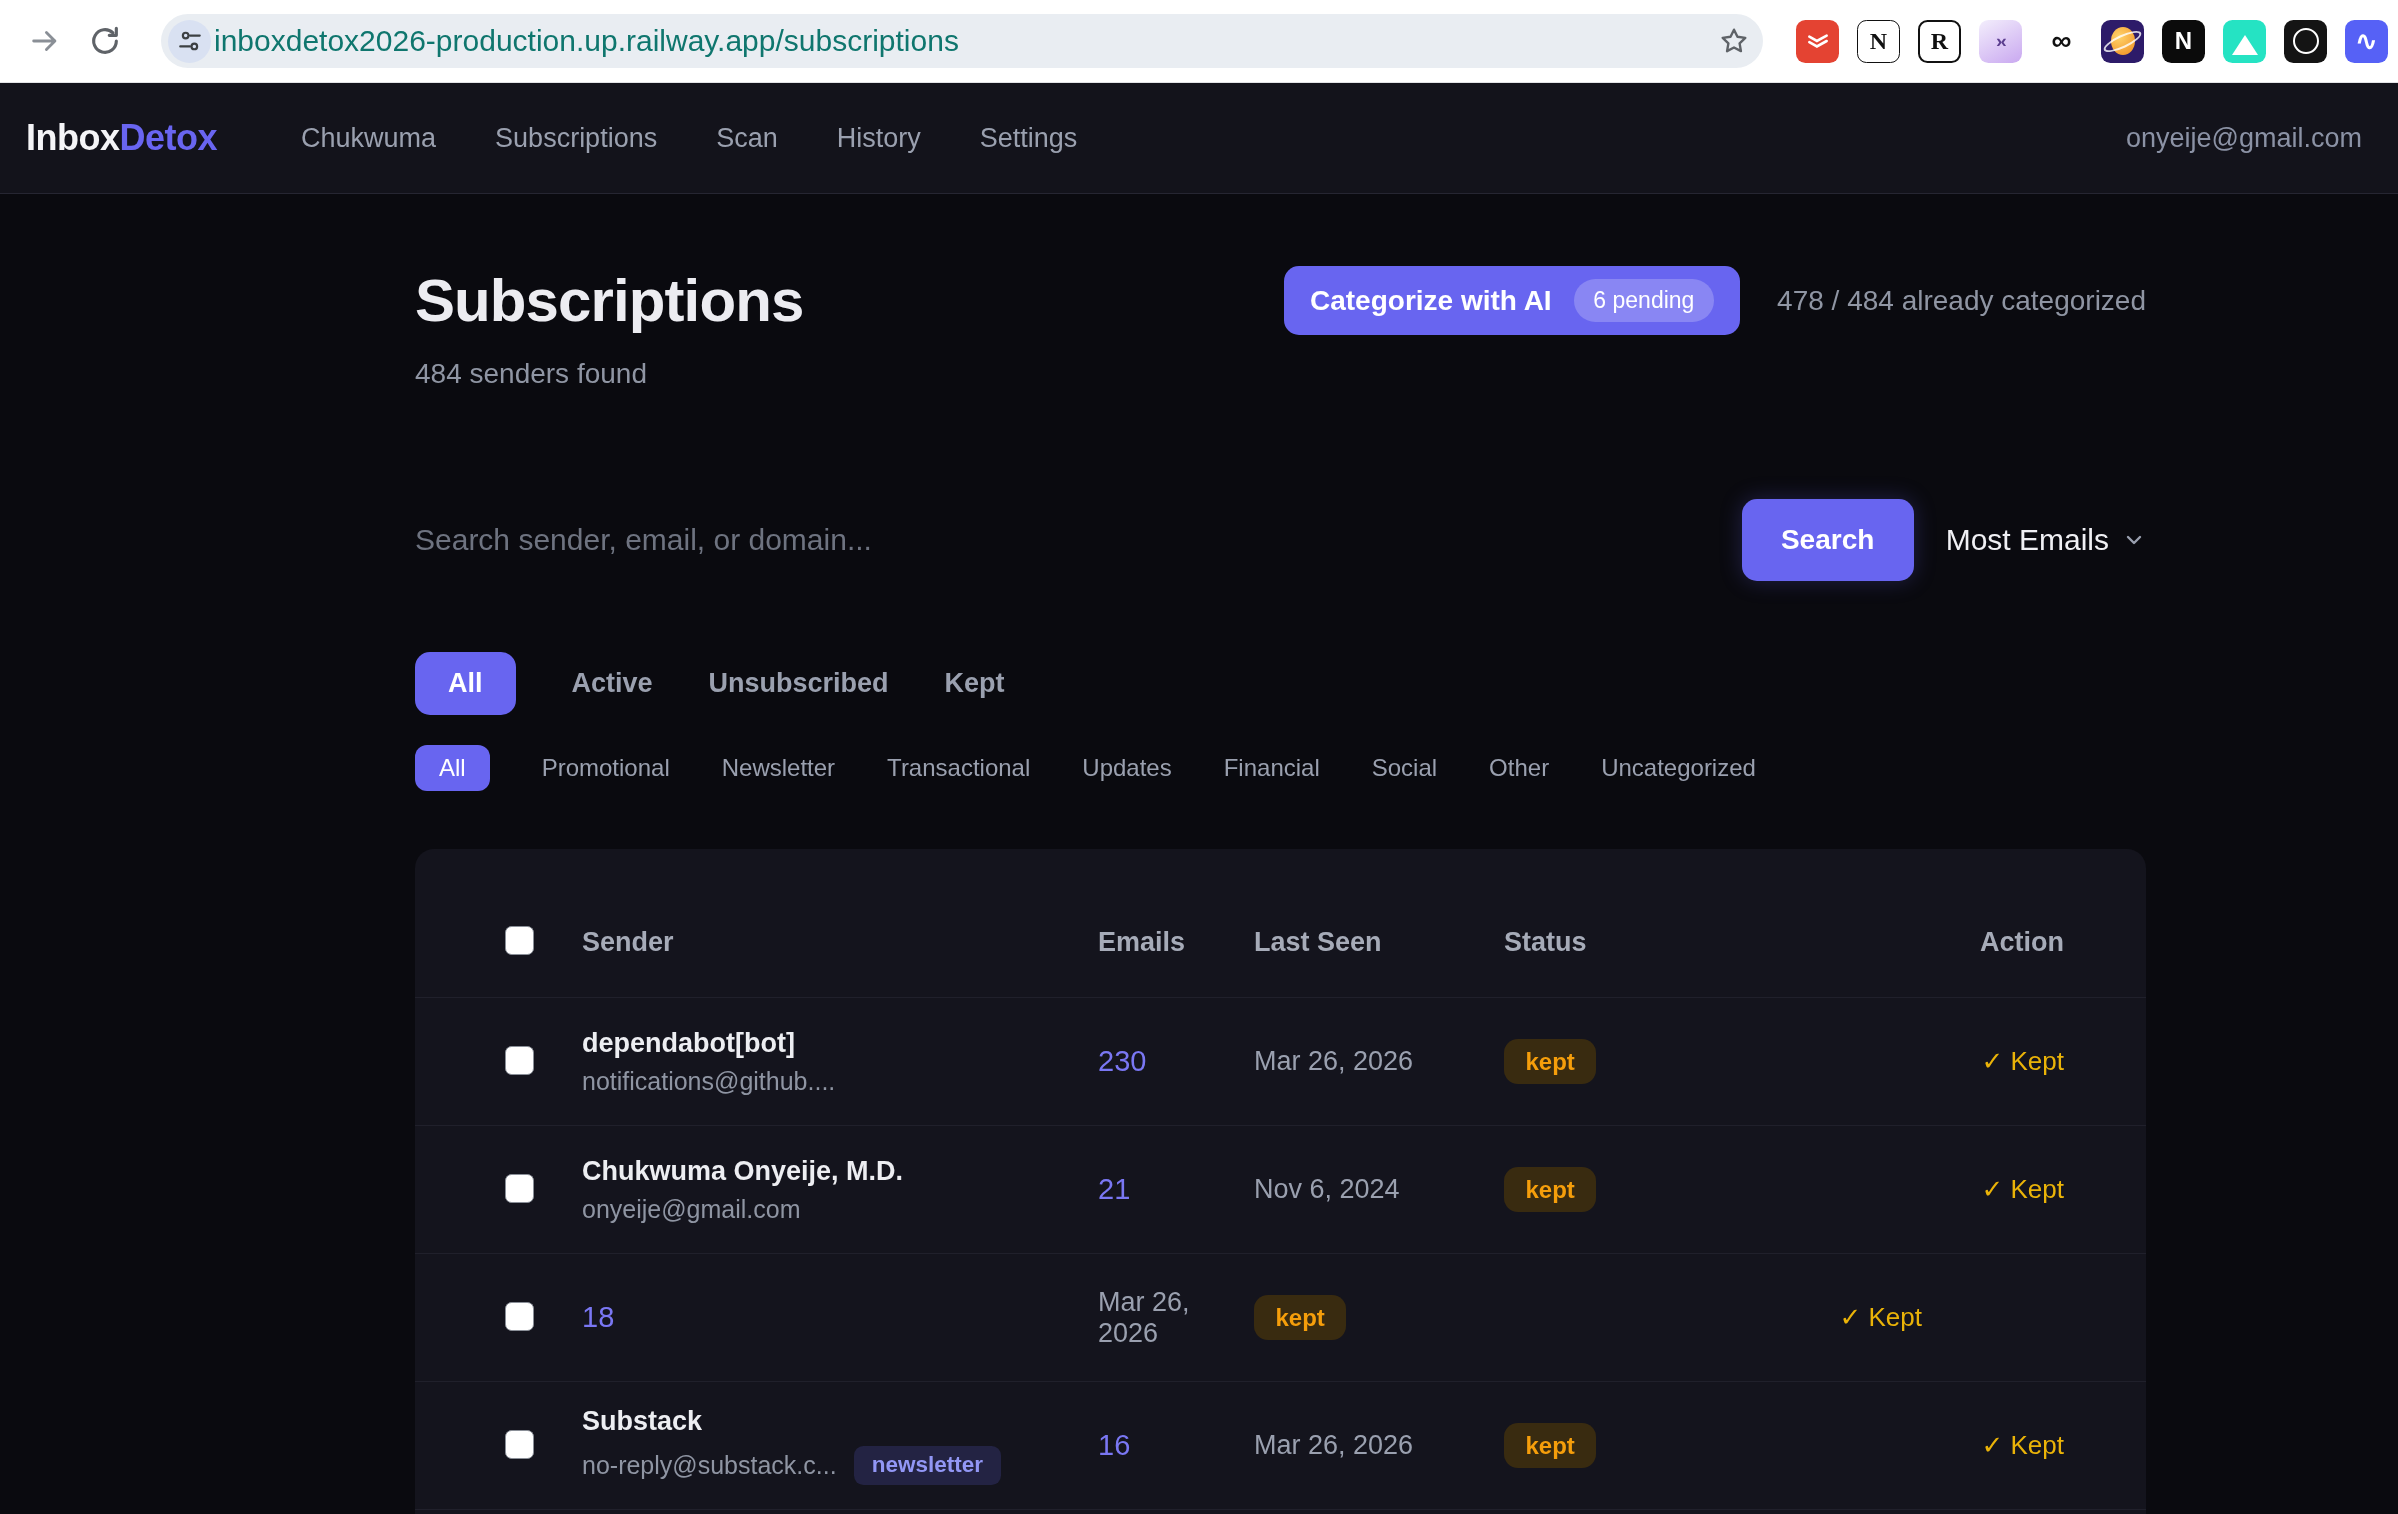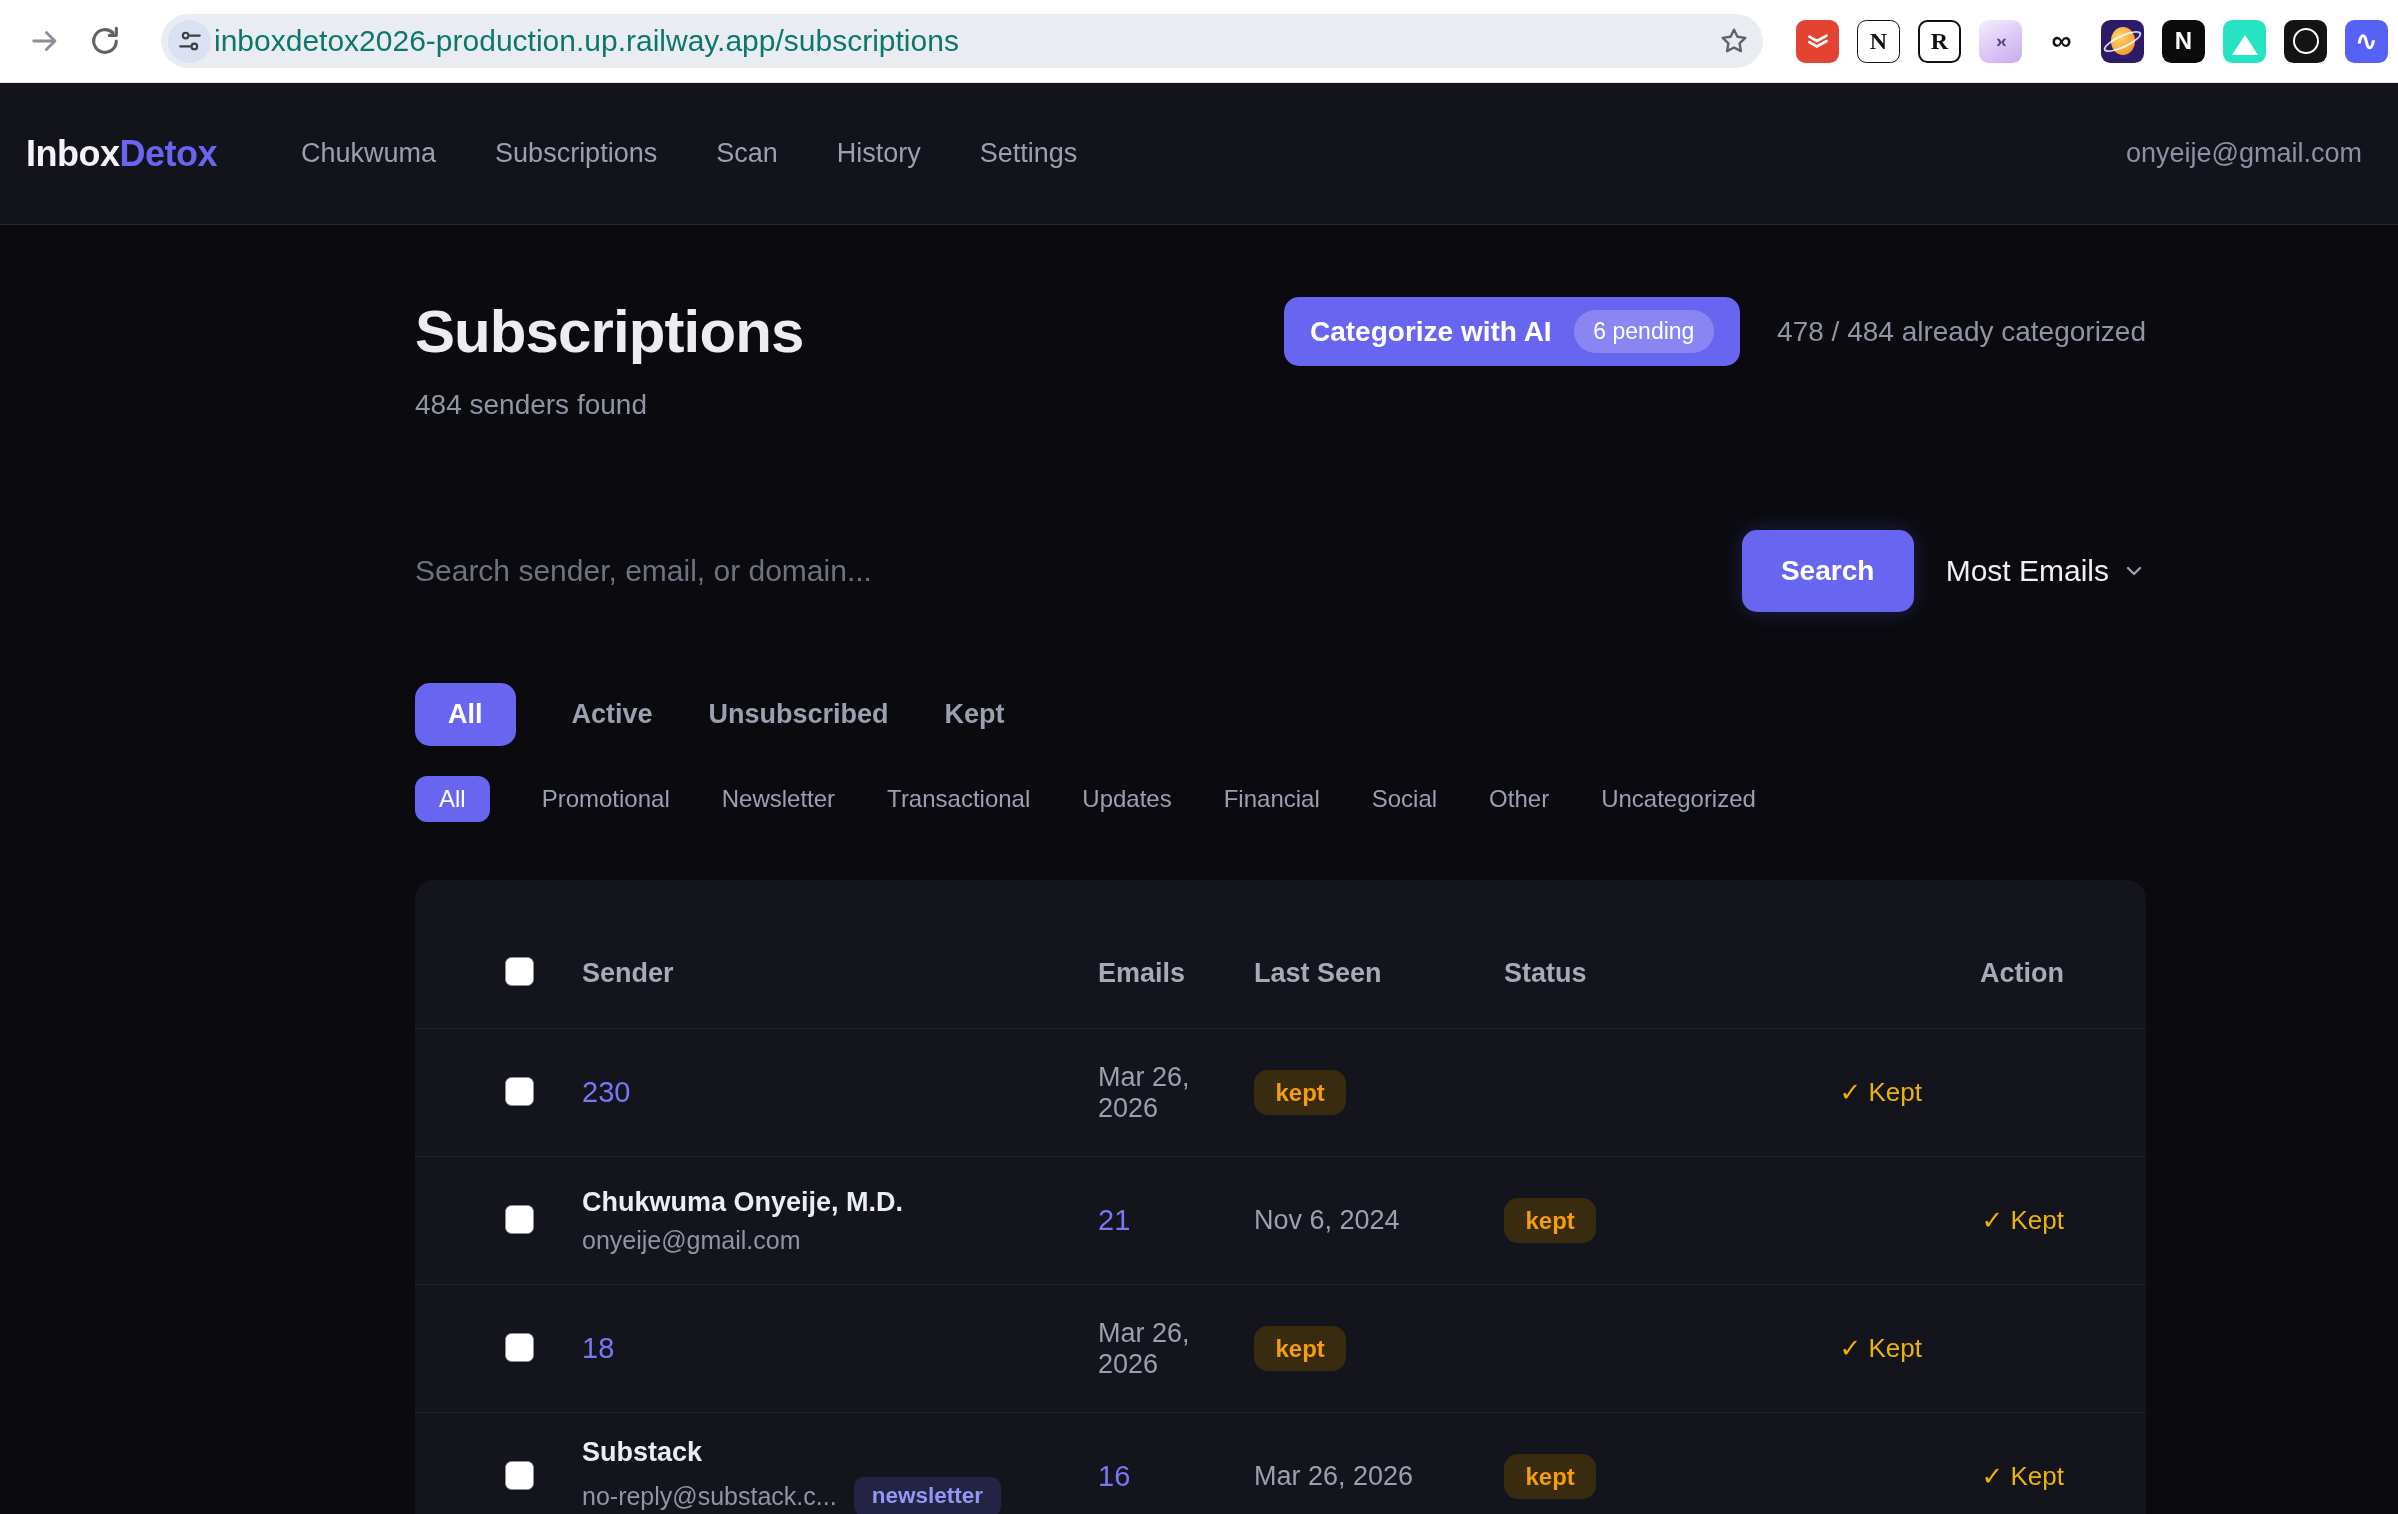--- a/index.html
+++ b/index.html
@@ -34,21 +34,21 @@
   .ext-planet .ring { position: absolute; width: 41px; height: 13px; border: 2.8px solid #ffffffcc; border-radius: 50%; transform: rotate(-25deg); }
   .ext-n       { background: #0b0b0b; color: #fff; }
   .ext-nord    { background: #25e3c3; position: relative; overflow: hidden; }
   .ext-nord .mtn { width: 0; height: 0; border-left: 13px solid transparent; border-right: 13px solid transparent; border-bottom: 20.6px solid #fff; margin-top: 7.5px; }
   .ext-circle  { background: #141414; }
   .ext-circle .o { width: 26px; height: 26px; border: 2.8px solid #fff; border-radius: 50%; }
   .ext-wave    { background: #5661f6; color: #fff; font-size: 26px; }
 
   
   .appnav {
-    height: 142px; background: #13131b; border-bottom: 0.9px solid #262632;
+    height: 111px; background: #13131b; border-bottom: 0.9px solid #262632;
     display: flex; align-items: center; padding: 0 37px 0 26px;
   }
   .logo { font-size: 36px; font-weight: bold; letter-spacing: -0.5px; }
   .logo .l1 { color: #f4f4f7; }
   .logo .l2 { color: #6965f1; }
   .navlinks { display: flex; align-items: center; gap: 59px; margin-left: 84px; }
   .navlink { font-size: 27px; color: #9aa0af; cursor: pointer; }
   .account { margin-left: auto; font-size: 27px; color: #8b92a5; }
 
   
@@ -239,20 +239,26 @@
       <div><input type="checkbox" style=""></div>
       <div class="th">Sender</div>
       <div class="th">Emails</div>
       <div class="th">Last Seen</div>
       <div class="th">Status</div>
       <div class="th action">Action</div>
     </div>
 
     <div class="tgrid trow">
       <div><input type="checkbox" style=""></div>
+      <div>
+        <div class="sender-name">dependabot[bot]</div>
+        <div class="sender-sub">
+            <span class="sender-email">notifications@github....</span>
+          </div>
+      </div>
       <div class="td emails">230</div>
       <div class="td lastseen">Mar 26, 2026</div>
       <div><span class="status-pill status-kept">kept</span></div>
       <div class="td action act-kept">✓ Kept</div>
     </div>
 
     <div class="tgrid trow">
       <div><input type="checkbox" style=""></div>
       <div>
         <div class="sender-name">Chukwuma Onyeije, M.D.</div>

